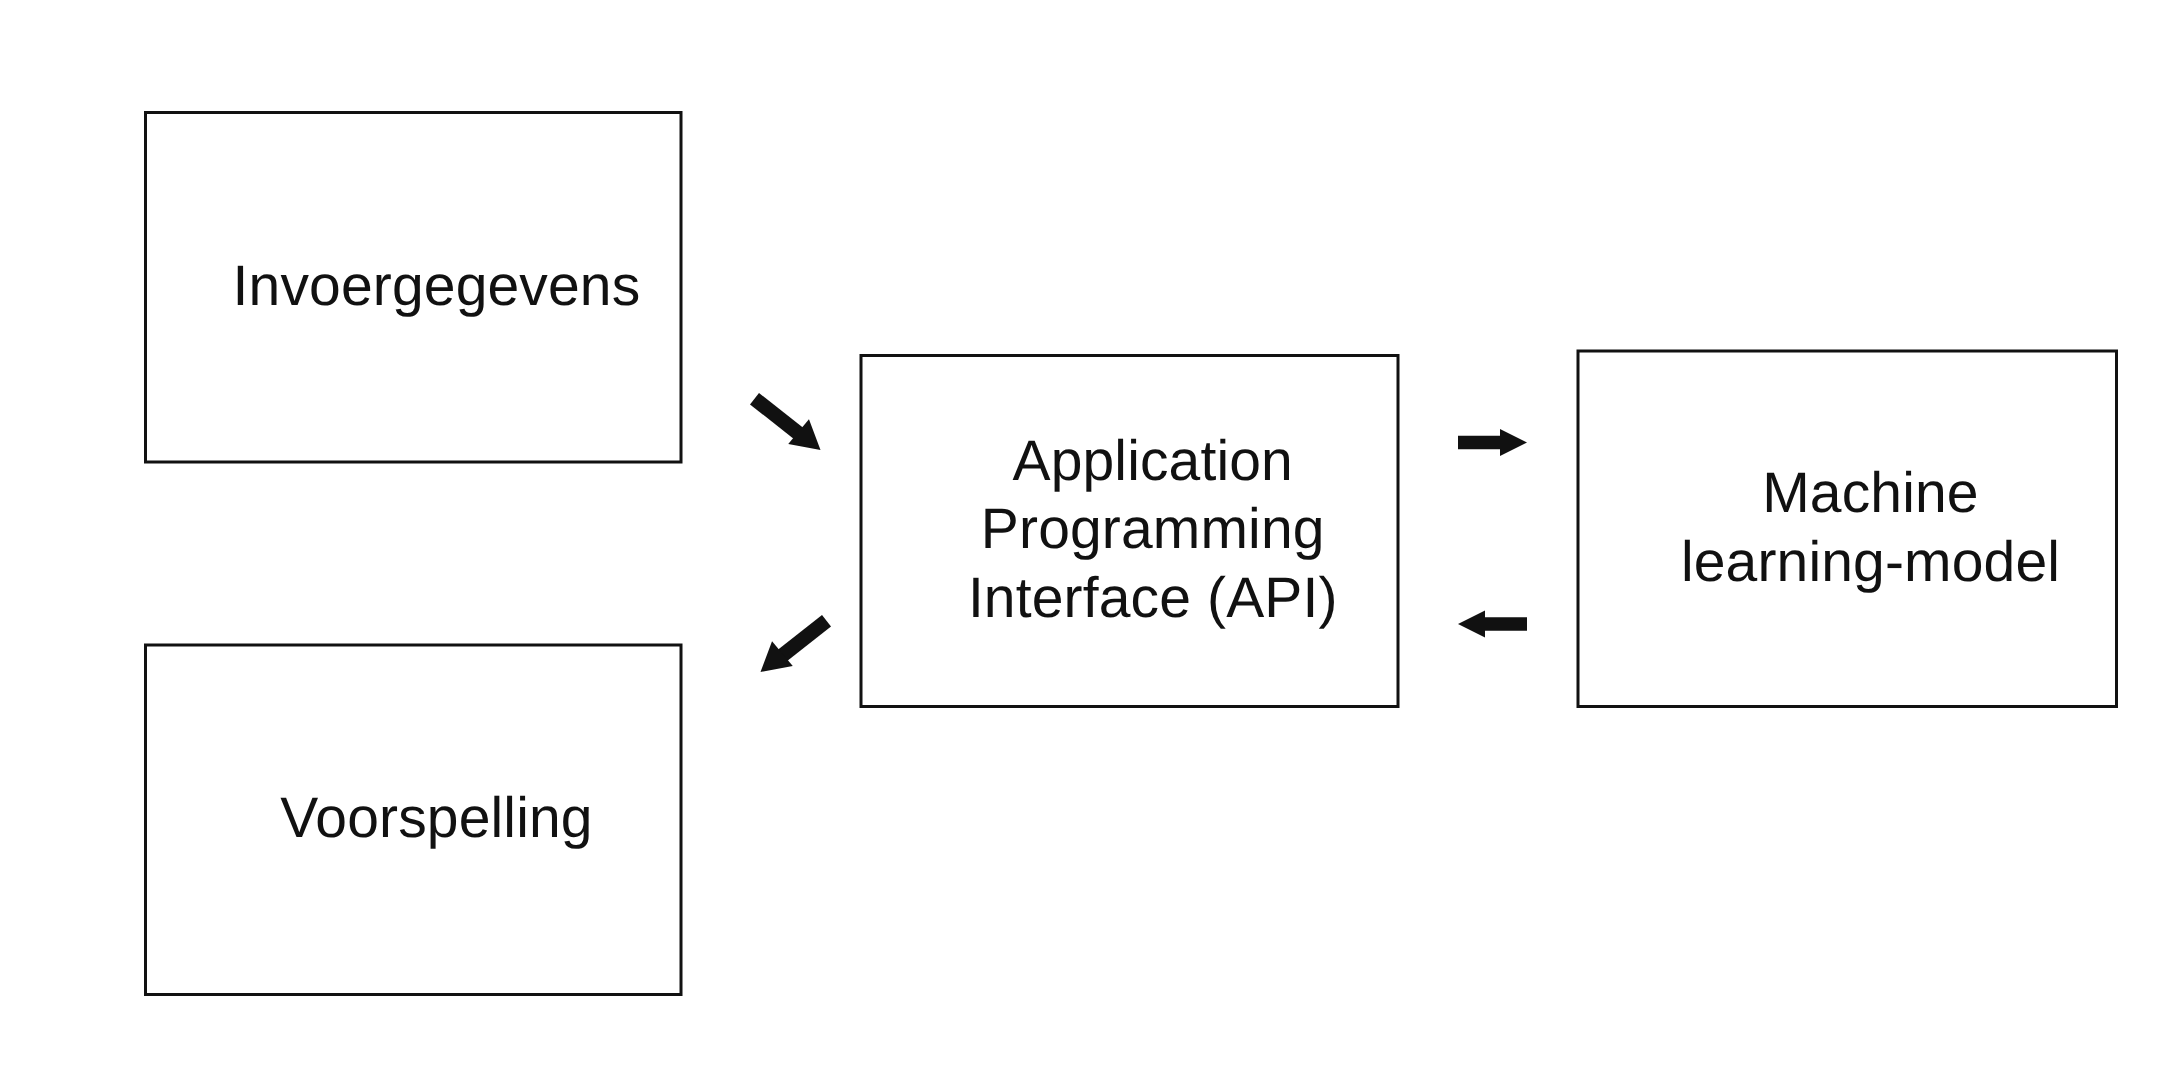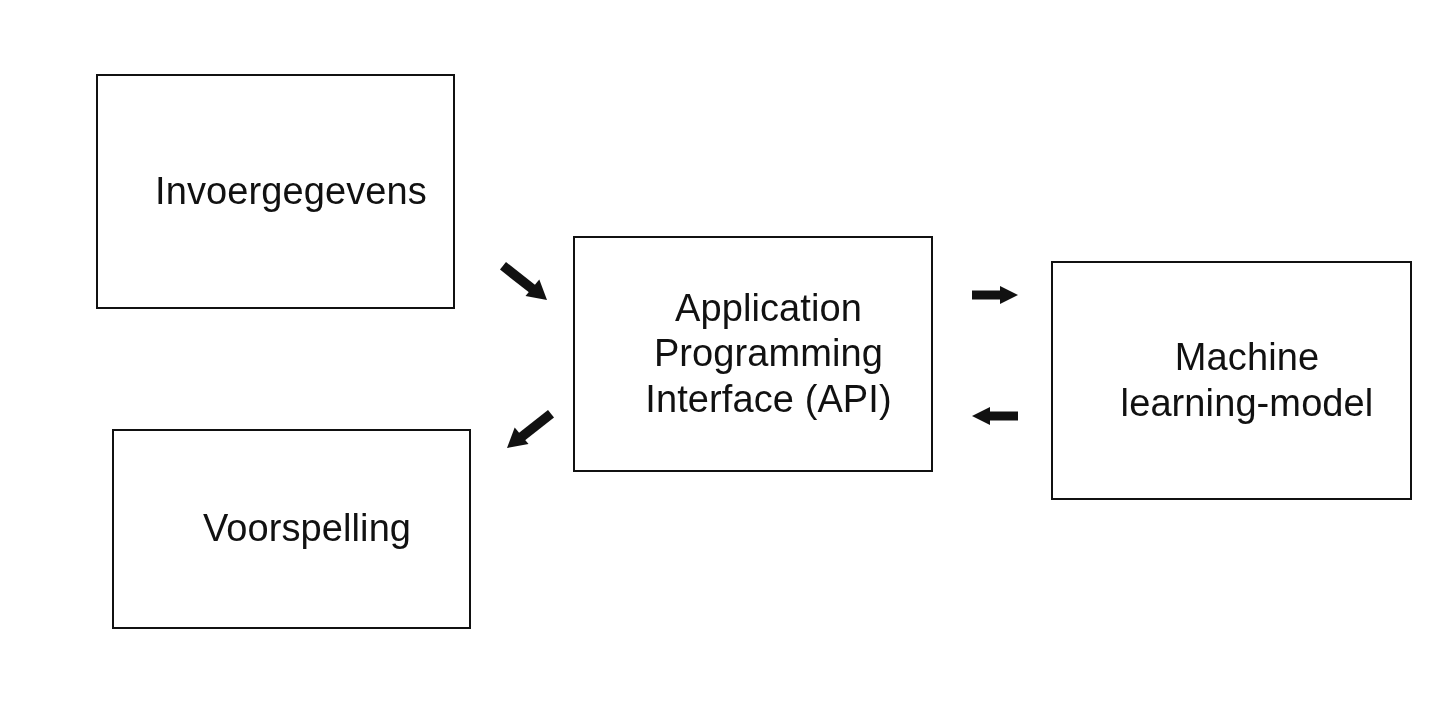--- a/index.html
+++ b/index.html
@@ -30,23 +30,23 @@
     font-size: 38px;
     line-height: 1.19;
     color: #111111;
     text-align: center;
     letter-spacing: 0.1px;
     white-space: pre-line;
     font-weight: 400;
   }
   
   #node-input     { left: 96px;   top: 74px;  width: 359px; height: 235px; }
-  #node-output    { left: 96px;   top: 429px; width: 359px; height: 200px; margin-left: 16px; }
+  #node-output    { left: 96px;   top: 429px; width: 359px; height: 235px; }
   #node-api       { left: 573px;  top: 236px; width: 360px; height: 236px; justify-content: center; }
-  #node-model     { left: 1051px; top: 233px; width: 361px; height: 239px; margin-top: 28px; }
+  #node-model     { left: 1051px; top: 233px; width: 361px; height: 239px; }
 
   .arrow-svg {
     position: absolute;
     overflow: visible;
     pointer-events: none;
   }
   #arrow-input-to-api   { left: 492px;  top: 248px; width: 70px;  height: 66px; }
   #arrow-api-to-output  { left: 492px;  top: 396px; width: 70px;  height: 66px; }
   #arrow-api-to-model   { left: 964px;  top: 278px; width: 62px;  height: 34px; }
   #arrow-model-to-api   { left: 964px;  top: 399px; width: 62px;  height: 34px; }

